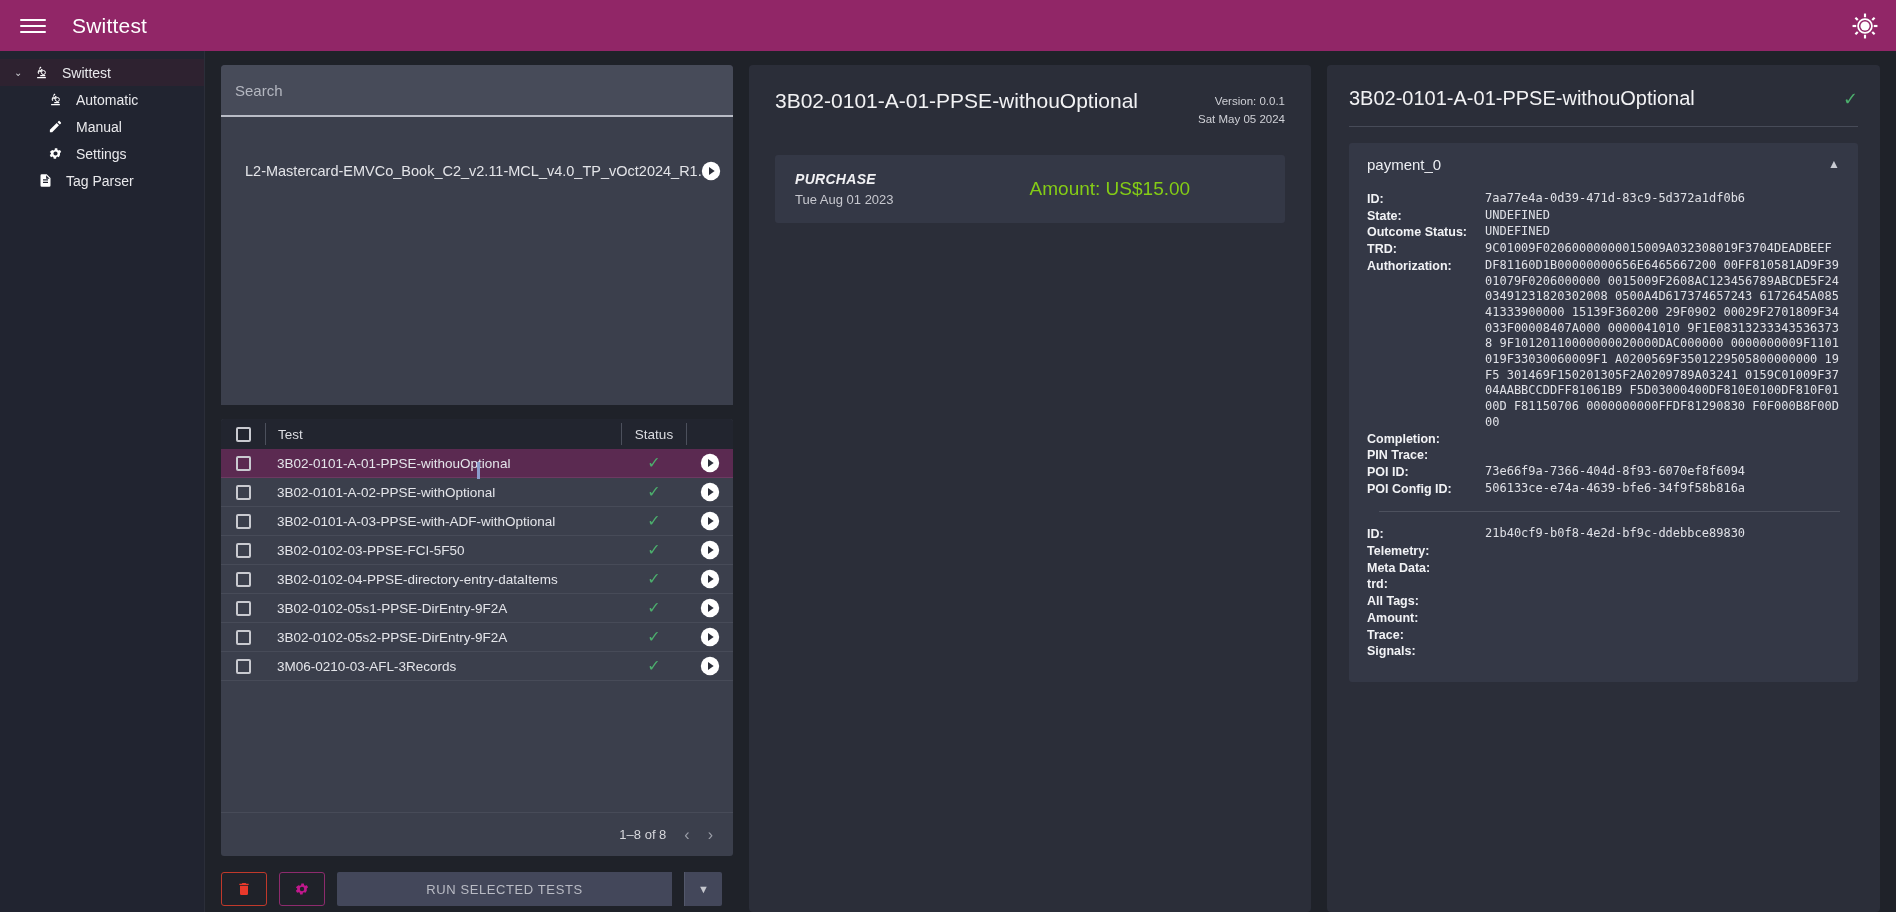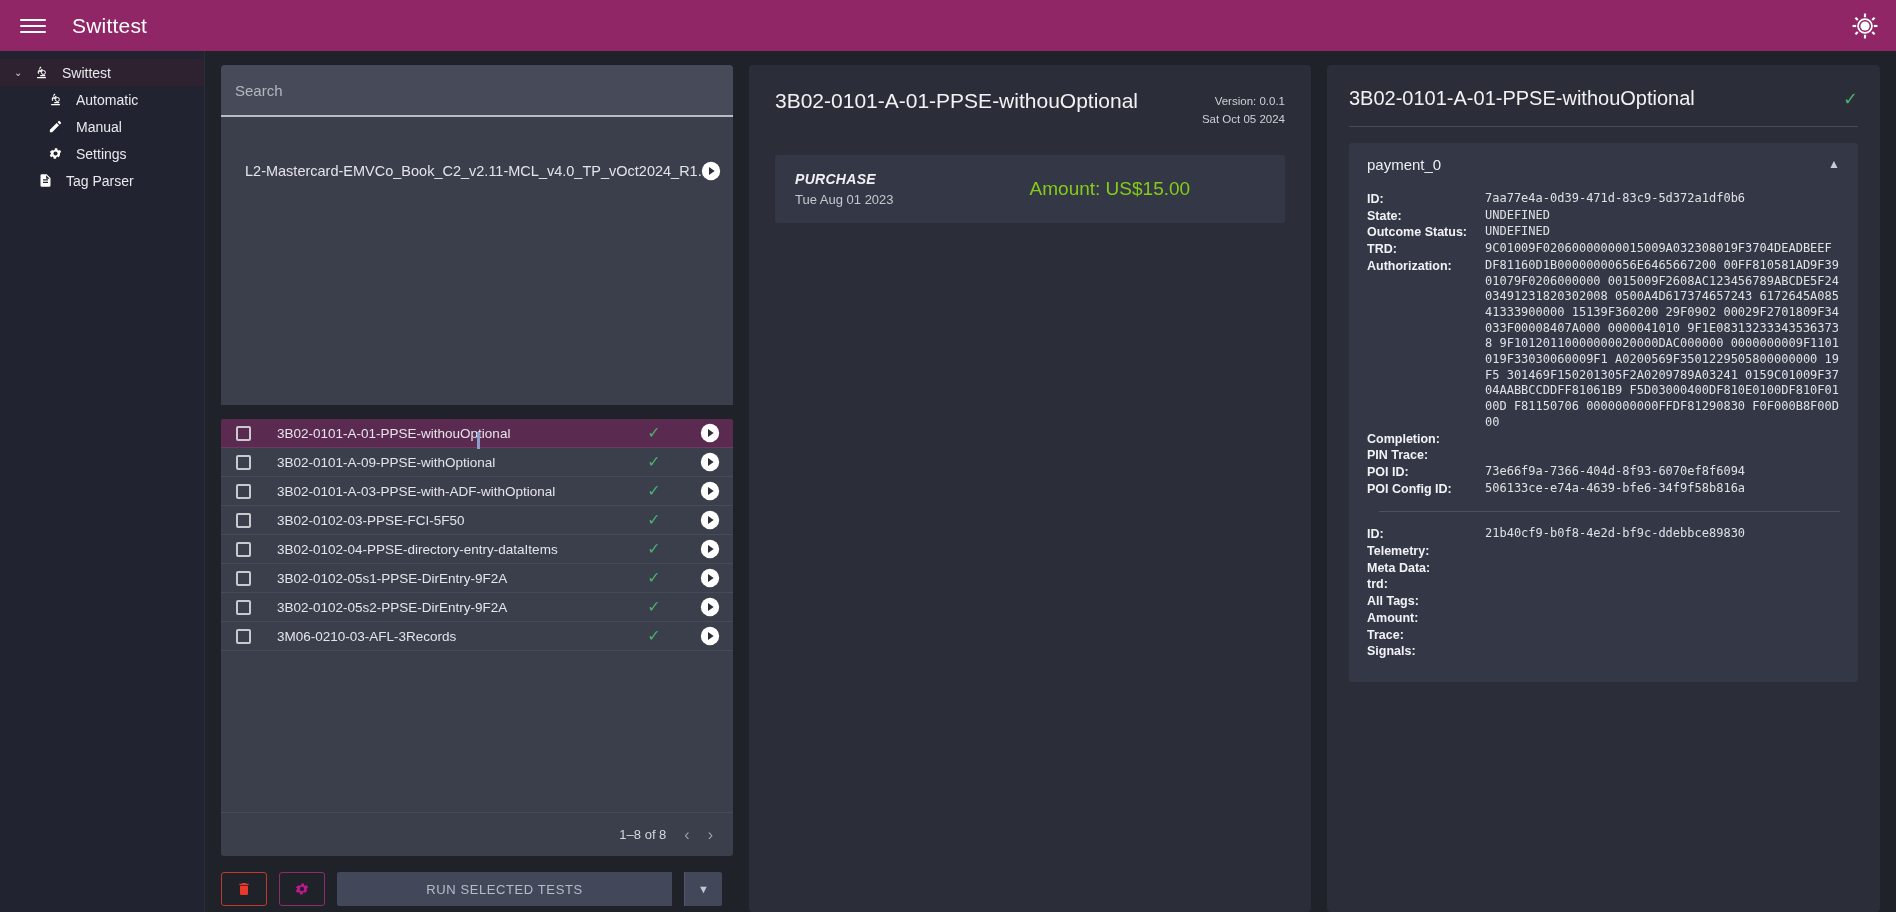--- a/index.html
+++ b/index.html
@@ -260,20 +260,28 @@
               <span class="fname">L2-Mastercard-EMVCo_Book_C2_v2.11-MCL_v4.0_TP_vOct2024_R1.1-v4.</span>
               <svg class="play-btn" viewBox="0 0 24 24">
                 <circle cx="12" cy="12" r="11" fill="#ffffff"></circle>
                 <path d="M9.6 7.2 16.4 12 9.6 16.8z" fill="#2b2e39"></path>
               </svg>
             </div>
           </div>
         </div>
 
         <div class="table-card">
+          <div class="thead">
+            <div class="cb-cell">
+              <span class="cbox"></span>
+            </div>
+            <div class="col-test">Test</div>
+            <div class="col-status">Status</div>
+            <div class="col-run"></div>
+          </div>
 
           <div id="rows">
               <div class="trow selected">
                 <div class="cb-cell">
                   <span class="cbox"></span>
                 </div>
                 <div class="name-cell">3B02-0101-A-01-PPSE-withouOptional<span class="caret-sel" style="left: 212px;"></span></div>
                 <div class="st-cell">
                   <span class="check">✓</span>
                 </div>
@@ -281,21 +289,21 @@
                   <svg class="play-btn" viewBox="0 0 24 24">
                     <circle cx="12" cy="12" r="11" fill="#ffffff"></circle>
                     <path d="M9.6 7.2 16.4 12 9.6 16.8z" fill="#2b2e39"></path>
                   </svg>
                 </div>
               </div>
               <div class="trow">
                 <div class="cb-cell">
                   <span class="cbox"></span>
                 </div>
-                <div class="name-cell">3B02-0101-A-09-PPSE-withOptional</div>
+                <div class="name-cell">3B02-0101-A-02-PPSE-withOptional</div>
                 <div class="st-cell">
                   <span class="check">✓</span>
                 </div>
                 <div class="run-cell">
                   <svg class="play-btn" viewBox="0 0 24 24">
                     <circle cx="12" cy="12" r="11" fill="#ffffff"></circle>
                     <path d="M9.6 7.2 16.4 12 9.6 16.8z" fill="#2b2e39"></path>
                   </svg>
                 </div>
               </div>
@@ -414,21 +422,21 @@
           <div class="run-btn">RUN SELECTED TESTS</div>
           <div class="run-caret">▼</div>
         </div>
       </div>
 
       <div class="col-summary">
         <div class="sum-head">
           <div class="sum-title">3B02-0101-A-01-PPSE-withouOptional</div>
           <div class="sum-meta">
             <div>Version: 0.0.1</div>
-            <div>Sat Oct 05 2024</div>
+            <div>Sat May 05 2024</div>
           </div>
         </div>
         <div class="purchase-card">
           <div class="purchase-left">
             <div class="purchase-type">PURCHASE</div>
             <div class="purchase-date">Tue Aug 01 2023</div>
           </div>
           <div class="purchase-amt">Amount: US$15.00</div>
         </div>
       </div>

